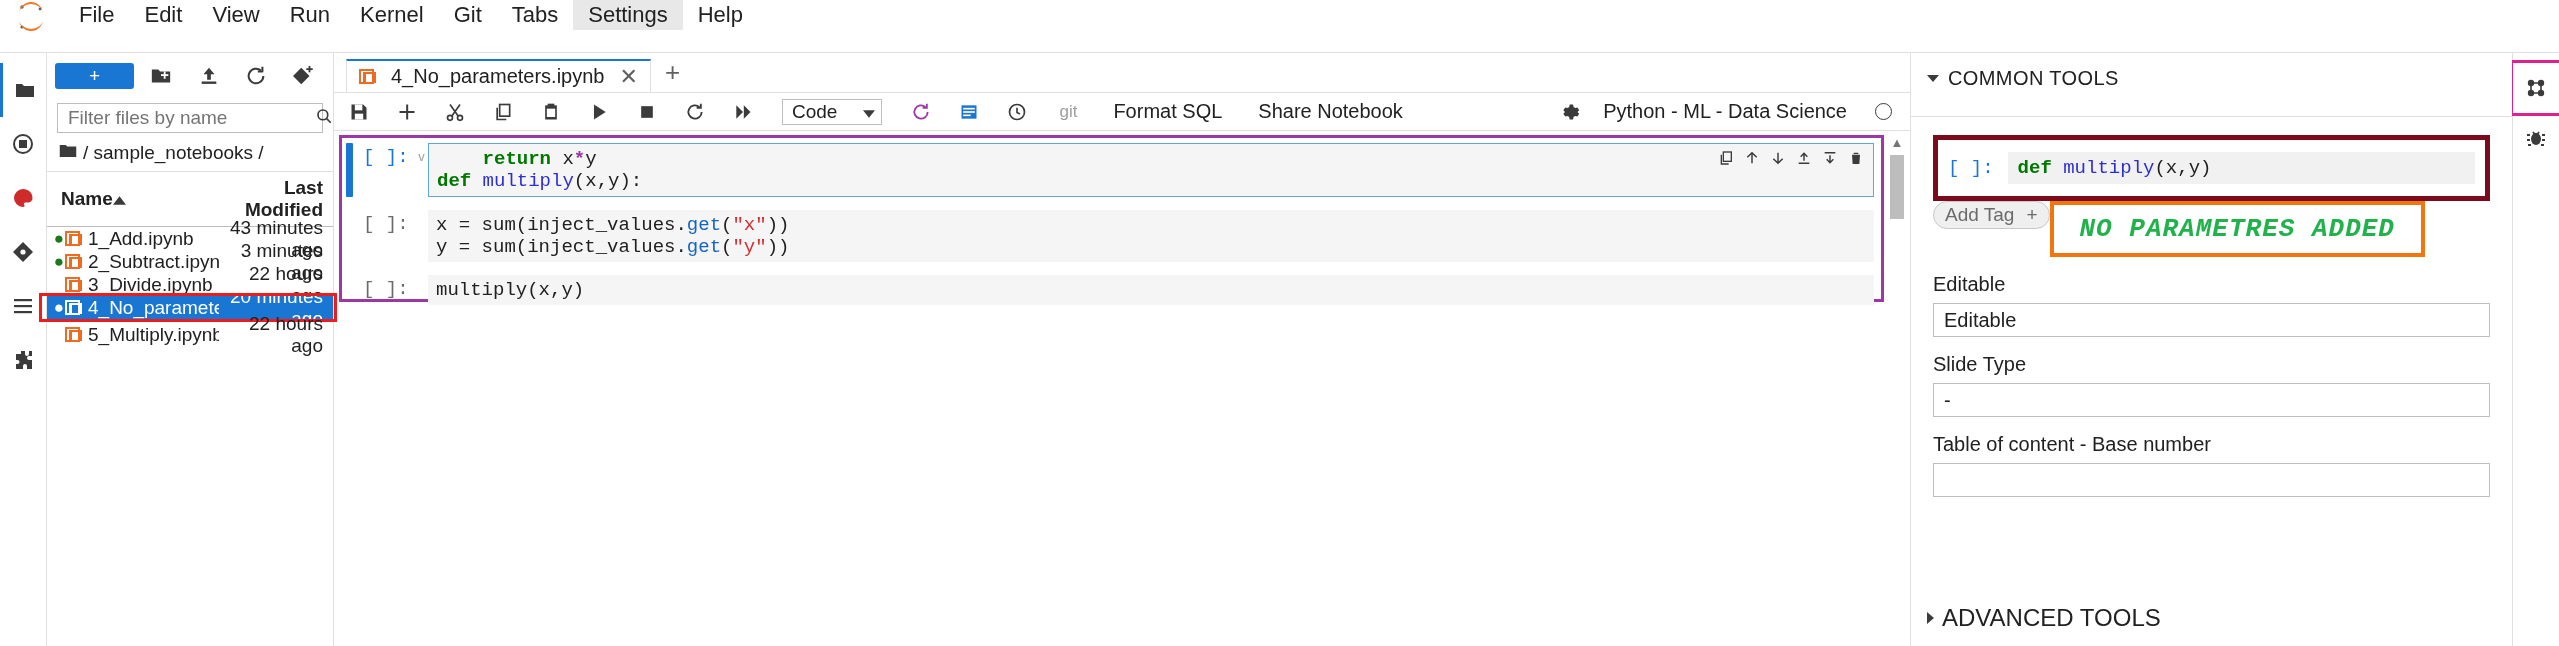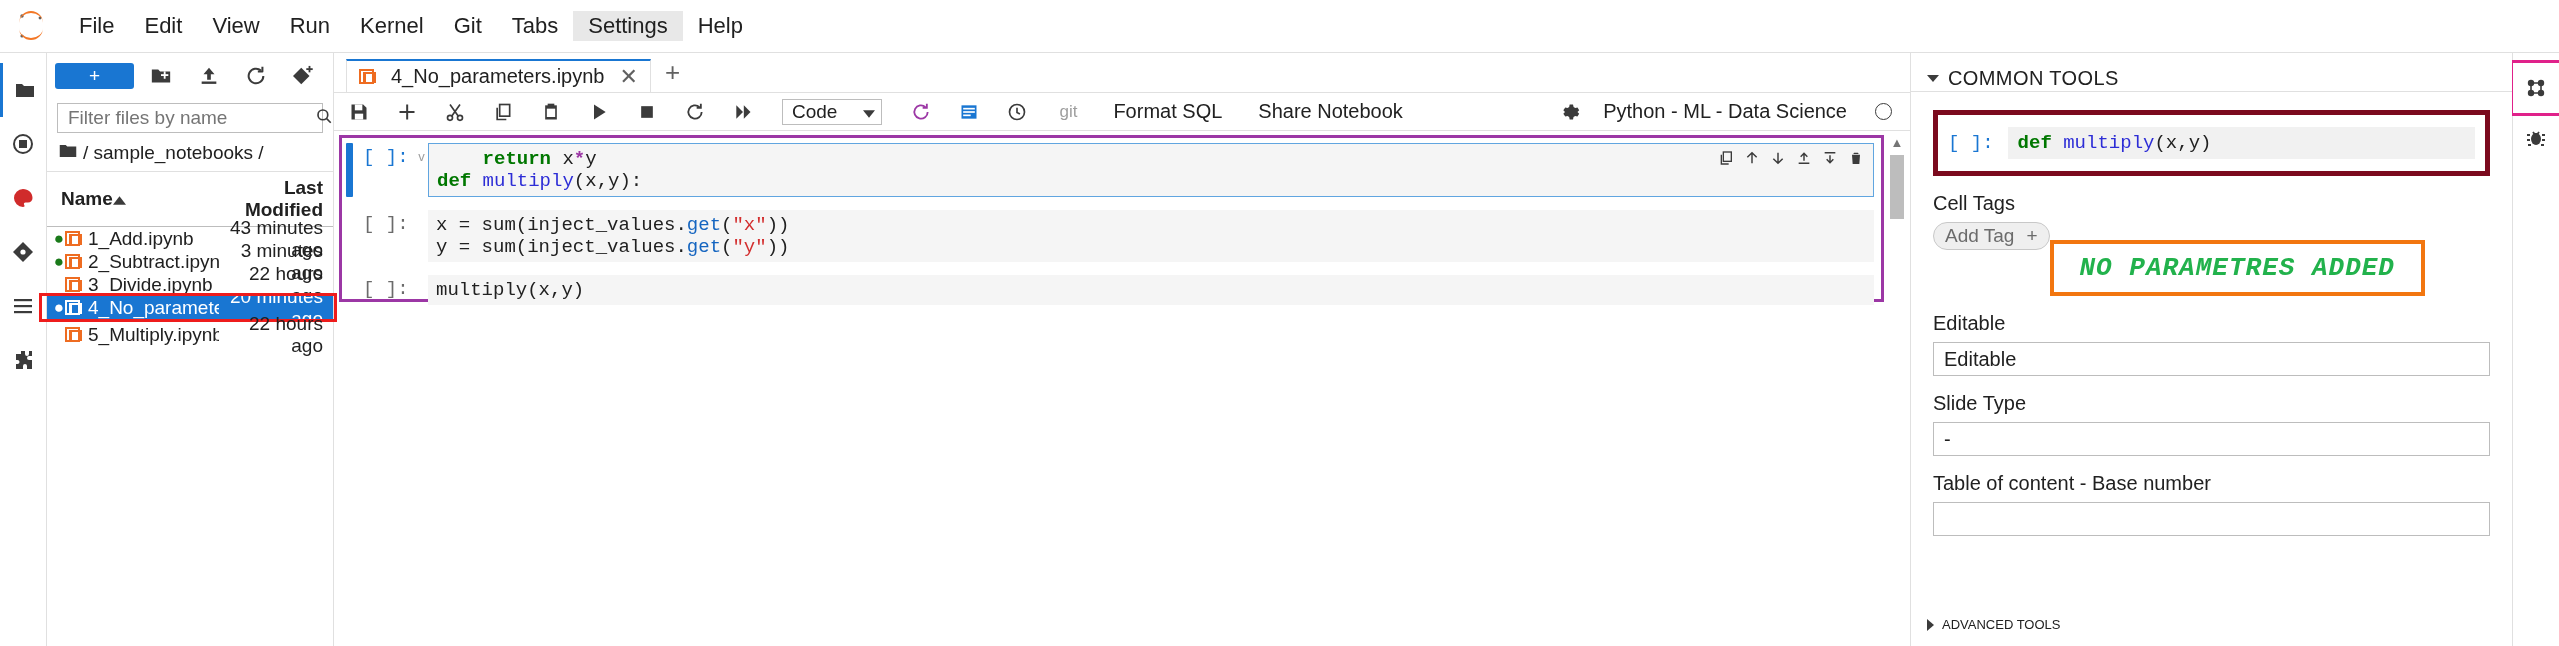--- a/index.html
+++ b/index.html
@@ -5,21 +5,21 @@
   * { box-sizing: border-box; }
   html, body { margin:0; padding:0; }
   body {
     width:2559px; height:646px;
     font-family:"Liberation Sans", sans-serif;
     font-size:21px; color:#212121; background:#fff;
     overflow:hidden; position:relative;
   }
 
   
-  .menubar { height:53px; display:flex; align-items:center; background:#fff;
+  .menubar { height:53px; display:flex; align-items:flex-start; background:#fff;
              border-bottom:1px solid #e0e0e0; padding-left:14px; }
   .jp-logo { width:34px; height:34px; position:relative; margin-right:16px; flex:none; }
   .menu-item { padding:4px 15px; font-size:22px; color:#212121; cursor:default; line-height:1; }
   .menu-item.active { background:#e8e8e8; }
 
   
   .body-area { display:flex; height:593px; }
 
   
   .activitybar { width:47px; flex:none; background:#fff; border-right:1px solid #e0e0e0;
@@ -112,41 +112,41 @@
   .ca { width:22px; height:22px; display:flex; align-items:center; justify-content:center;
         color:#3b3b3b; cursor:pointer; }
   .scrollbar { position:absolute; right:6px; top:4px; width:14px; height:165px; background:#fff; }
   .scroll-thumb { position:absolute; right:6px; top:24px; width:14px; height:64px; background:#bdbdbd; }
   .scroll-up { position:absolute; right:6px; top:4px; width:14px; text-align:center;
                color:#757575; font-size:13px; line-height:16px; cursor:pointer; }
 
   
   .rightpanel { width:602px; flex:none; background:#fff; border-left:1px solid #e0e0e0;
                 display:flex; flex-direction:column; padding:0; position:relative; }
-  .rp-head { display:flex; align-items:center; gap:9px; padding:14px 0 1px 16px;
+  .rp-head { display:flex; align-items:center; gap:9px; padding:14px 0 26px 16px;
              font-size:20px; letter-spacing:.4px; border-bottom:1px solid #e0e0e0; cursor:pointer; }
   .rp-body { padding:0 22px; }
   .cellpreview-outline { border:5px solid #7b0a1e; margin:18px 0 0 0; padding:12px 10px;
                          display:flex; align-items:center; gap:14px; }
   .cp-prompt { color:#1976d2; font-family:"Liberation Mono", monospace; font-size:19px; }
   .cp-code { flex:1; background:#f1f1f1; padding:5px 10px;
              font-family:"Liberation Mono", monospace; font-size:19px; }
   .rp-label { font-size:20px; margin:16px 0 7px 0; }
   .tagrow { display:flex; align-items:flex-start; }
   .addtag { border:1px solid #c8c8c8; border-radius:14px; background:#efefef; color:#6b6b6b;
             height:28px; display:inline-flex; align-items:center; gap:12px; padding:0 11px;
             font-size:19px; cursor:pointer; }
   .annot { border:4px solid #f2760f; padding:9px 26px; color:#22b24c;
            font-family:"Liberation Mono", monospace; font-weight:bold; font-style:italic;
-           font-size:26px; letter-spacing:1px; white-space:nowrap;margin-top:18px; }
+           font-size:26px; letter-spacing:1px; white-space:nowrap; }
   .rp-input { width:100%; height:34px; border:1px solid #bdbdbd; background:#fff;
               padding:0 10px; font-size:20px; font-family:"Liberation Sans", sans-serif;
               color:#212121; outline:none; }
   .rp-foot { margin-top:auto; padding:0 0 14px 16px; display:flex; align-items:center; gap:8px;
-             font-size:13px; cursor:pointer; }
+             font-size:24px; cursor:pointer; }
   .caret-d { width:0; height:0; border-left:6px solid transparent; border-right:6px solid transparent;
              border-top:7px solid #3b3b3b; }
   .caret-r { width:0; height:0; border-top:6px solid transparent; border-bottom:6px solid transparent;
              border-left:7px solid #3b3b3b; }
 
   
   .rightbar { width:47px; flex:none; border-left:1px solid #e0e0e0; background:#fff;
               display:flex; flex-direction:column; align-items:center; padding-top:10px; }
   .rb-icon { width:46px; height:50px; display:flex; align-items:center; justify-content:center;
              color:#3b3b3b; }
@@ -504,21 +504,20 @@
     </div>
 
     <div class="rp-body">
       <div class="cellpreview-outline">
         <span class="cp-prompt">[ ]:</span>
         <span class="cp-code">
           <span class="k">def </span><span class="fn">multiply</span><span>(x,y)</span>
         </span>
       </div>
 
-      <div class="rp-label">Cell Tags</div>
       <div class="tagrow">
         <div class="addtag">
           <span>Add Tag</span>
           <span>+</span>
         </div>
         <div class="annot">NO PARAMETRES ADDED</div>
       </div>
 
       <div class="rp-label">Editable</div>
       <input class="rp-input" value="Editable" style="">

